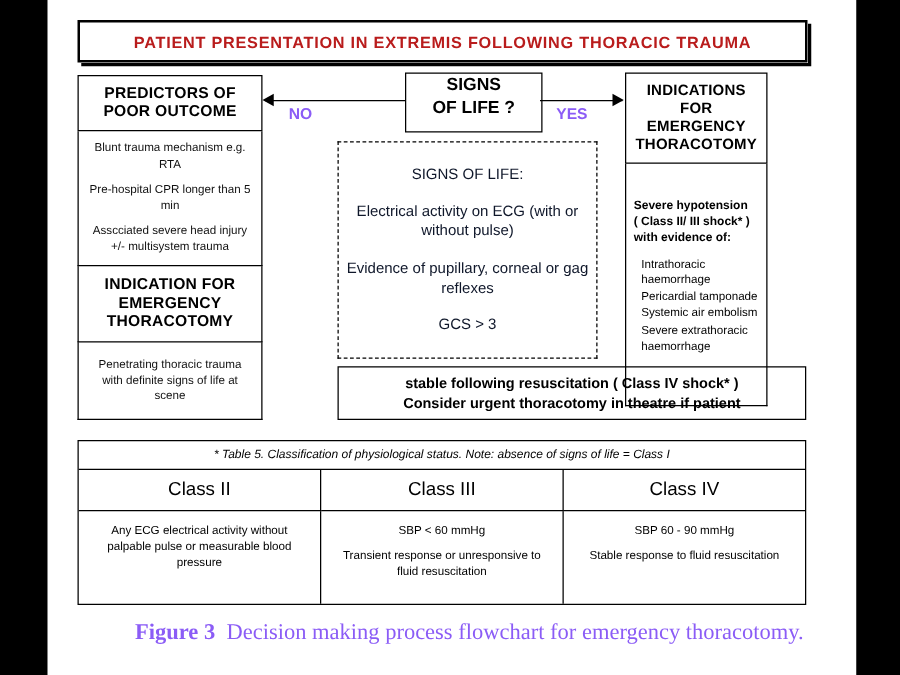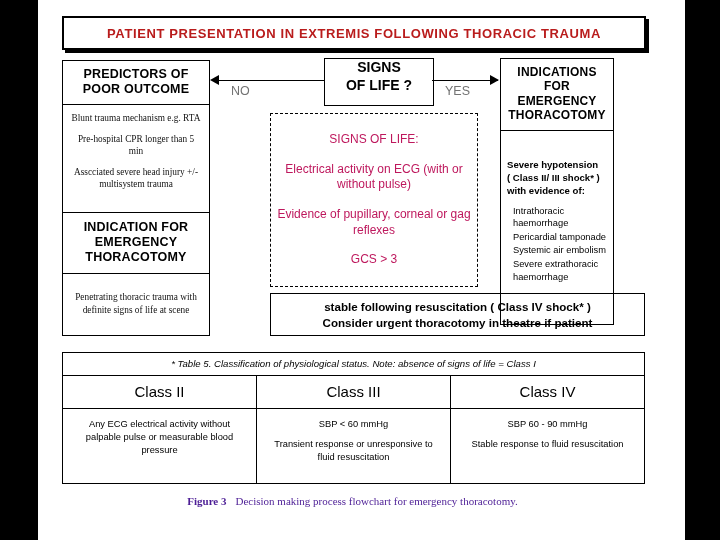--- a/index.html
+++ b/index.html
@@ -63,21 +63,20 @@
     letter-spacing: 0.2px;
   }
   .body-box {
     border: 1.5px solid #000;
     border-top: none;
     padding: 7px 8px 8px;
     text-align: center;
     font-size: 9.3px;
     line-height: 1.35;
     color: #111;
-    font-family: Liberation Serif, serif;
   }
   .body-box .para { margin-bottom: 8px; }
   .body-box .para:last-child { margin-bottom: 0; }
 
   #left-hdr1 { }
   #left-list { min-height: 92px; }
   #left-hdr2 {
     border-top: none;
     padding: 7px 2px 8px;
     font-size: 12.5px;
@@ -115,42 +114,42 @@
   .arrow-head.left  { border-right: 9px solid #000; }
   .arrow-head.right { border-left: 9px solid #000; }
 
   #arrow-no-line   { left: 174px; top: 80px; width: 112px; }
   #arrow-no-head   { left: 172px; top: 75px; }
   #arrow-yes-line  { left: 394px; top: 80px; width: 66px; }
   #arrow-yes-head  { left: 452px; top: 75px; }
 
   .branch-label {
     position: absolute;
-    font-weight: normal;
+    font-weight: bold;
     font-size: 12.5px;
-    color: #737373;
+    color: #8b5cf6;
   }
   #label-no  { left: 193px; top: 84px; }
   #label-yes { left: 407px; top: 84px; }
 
   
   #signs-detail {
     position: absolute;
     left: 232px; top: 113px;
     width: 206px; height: 172px;
     border: 1.6px dashed #000;
     background: #fff;
     display: flex;
     flex-direction: column;
     align-items: center;
     justify-content: center;
     text-align: center;
     font-size: 12px;
     line-height: 1.3;
-    color: #be185d;
+    color: #0f172a;
   }
   #signs-detail .blk { margin: 7px 0; }
   #signs-detail .blk.first { margin-top: 0; }
   #signs-detail .blk.last  { margin-bottom: 0; }
 
   
   #right-col {
     position: absolute;
     left: 462px; top: 58px;
     width: 114px;
@@ -228,24 +227,24 @@
   }
   #table-body > div:last-child { border-right: none; }
   #table-body .ln { margin-bottom: 7px; }
   #table-body .ln:last-child { margin-bottom: 0; }
 
   
   #caption {
     position: absolute;
     left: 24px; top: 495px;
     width: 581px;
-    text-align: center;
+    text-align: right;
     font-family: "Liberation Serif", serif;
-    font-size: 11px;
-    color: #4c1d95;
+    font-size: 18px;
+    color: #8b5cf6;
   }
   #caption .fignum { font-weight: bold; margin-right: 9px; }
 </style>
 </head>
 <body>
 
 <div id="stage">
   <div id="page">
 
     <div id="title-banner">

